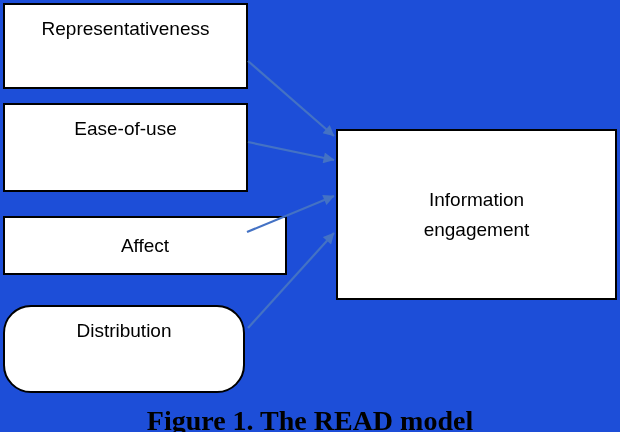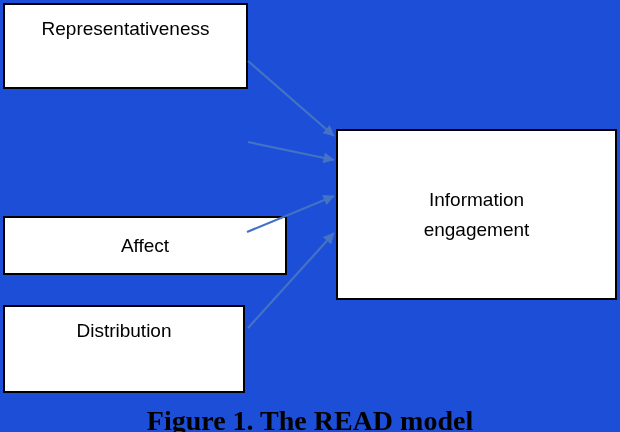--- a/index.html
+++ b/index.html
@@ -46,26 +46,29 @@
 </style>
 </head>
 <body>
 
 <div class="canvas">
 
   <div class="node top-align" style="left:3px;top:3px;width:245px;height:86px;">
     <span class="node-label">Representativeness</span>
   </div>
 
+  <div class="node top-align" style="left:3px;top:103px;width:245px;height:89px;">
+    <span class="node-label">Ease-of-use</span>
+  </div>
 
   <div class="node center-align" style="left:3px;top:216px;width:284px;height:59px;">
     <span class="node-label">Affect</span>
   </div>
 
-  <div class="node top-align" style="left:3px;top:305px;width:242px;height:88px;">
+  <div class="node top-align" style="left:3px;top:305px;width:242px;height:88px;border-radius:28px;">
     <span class="node-label">Distribution</span>
   </div>
 
   <div class="node center-align" style="left:336px;top:129px;width:281px;height:171px;line-height:1.55;">
     <span class="node-label">Information
 engagement</span>
   </div>
 
   <svg class="arrows-layer" width="620" height="432" viewBox="0 0 620 432" aria-hidden="true">
     <defs>

